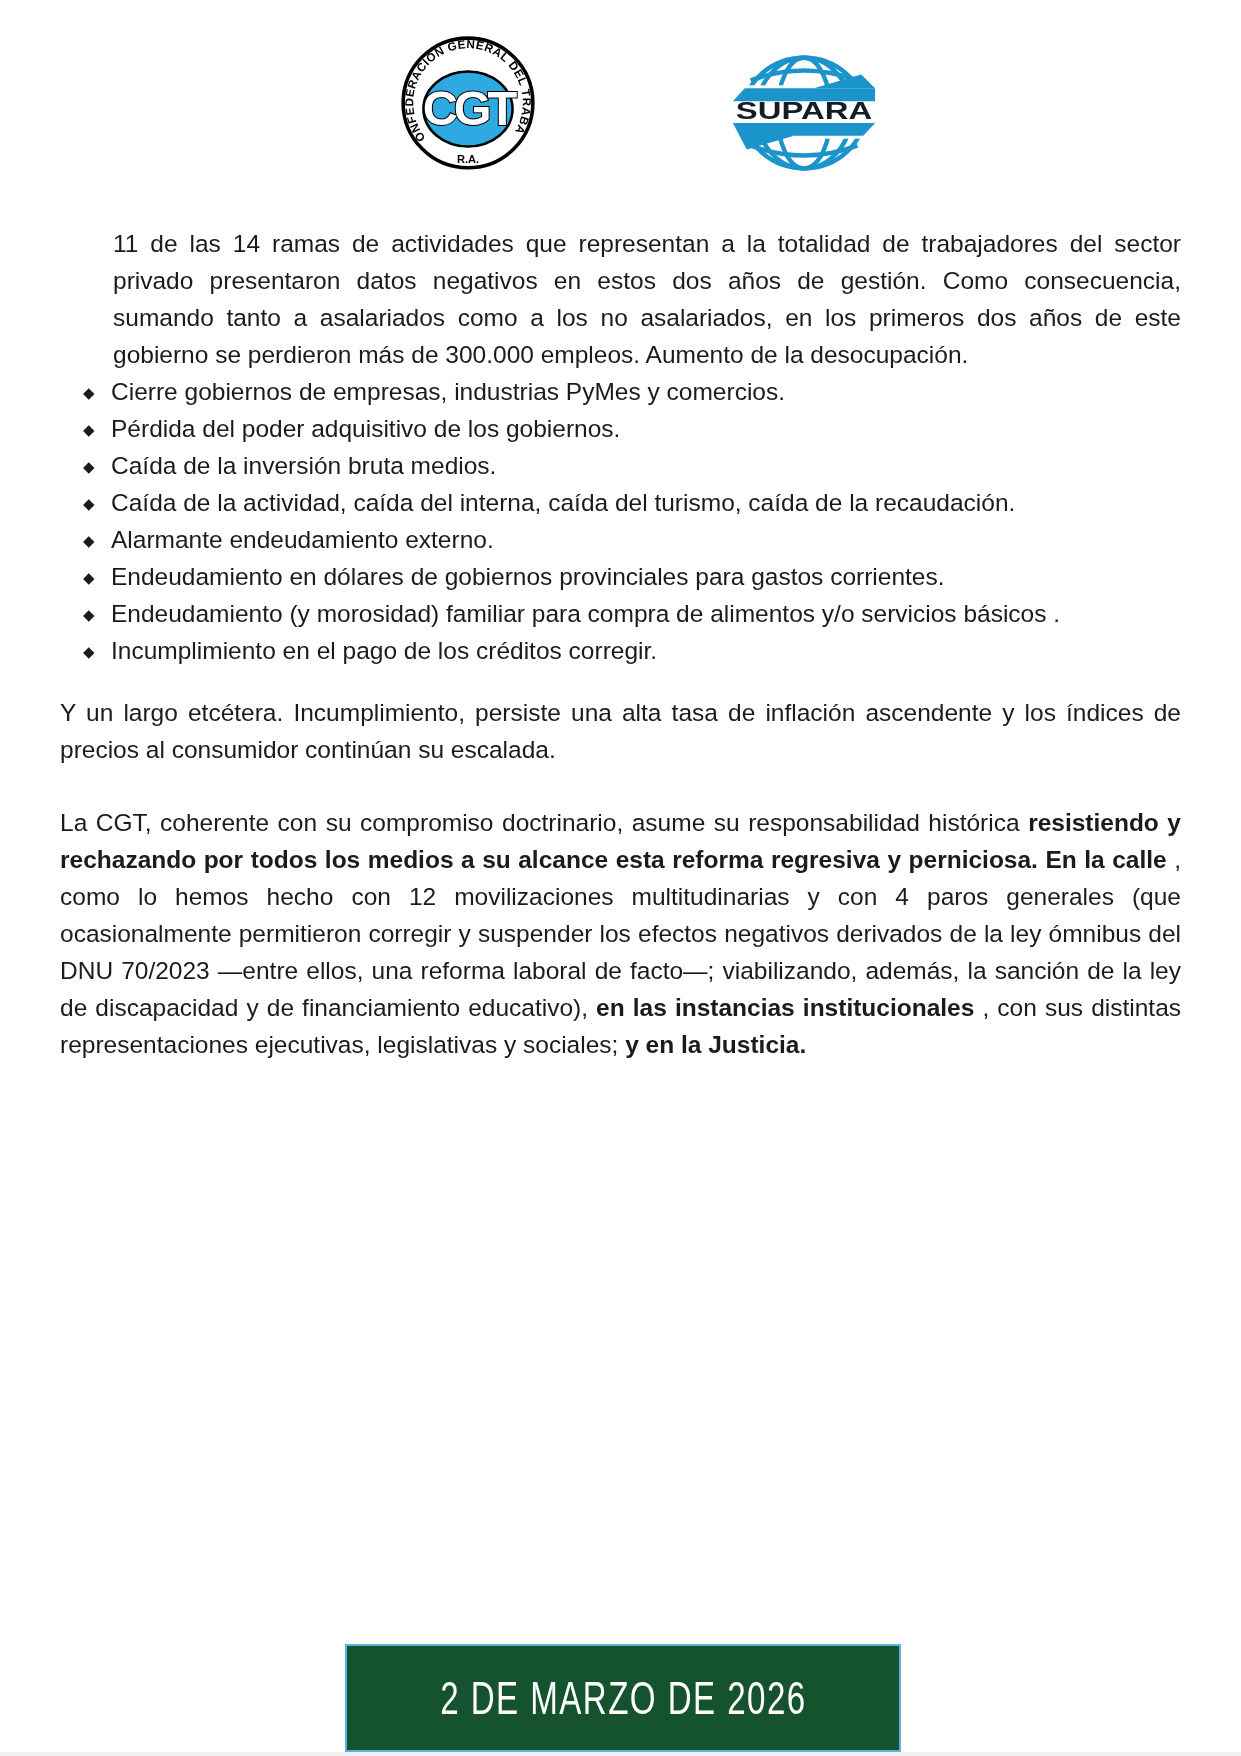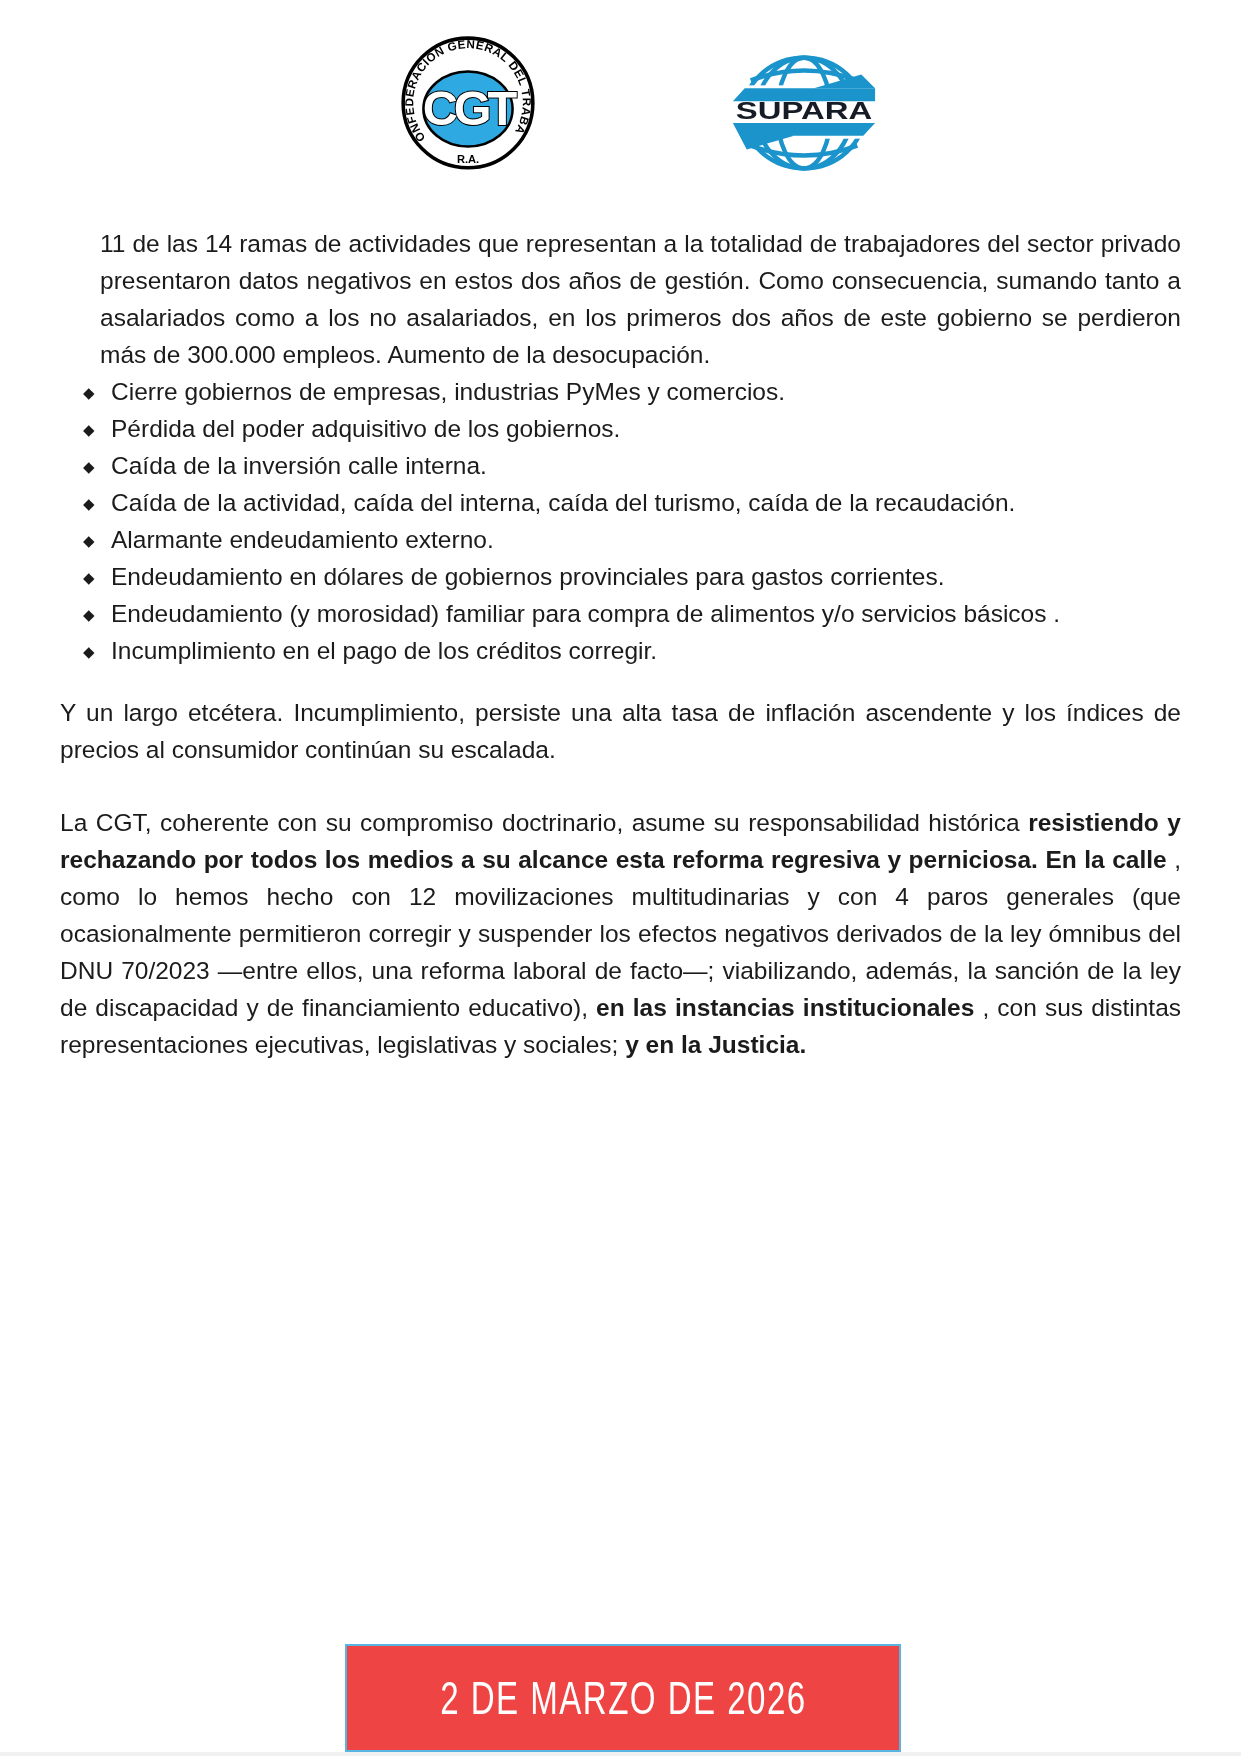--- a/index.html
+++ b/index.html
@@ -13,21 +13,21 @@
   }
   
   .logo-cgt{position:absolute;left:392px;top:32px;width:152px;height:146px;}
   .logo-supara{position:absolute;left:725px;top:52px;width:158px;height:122px;}
   
   .content{
     position:absolute;left:60px;top:225px;width:1121px;
     font-size:24.5px;line-height:37px;
   }
   .para{text-align:justify;margin:0;}
-  .para.indent{margin-left:40px;}
+  .para.indent{margin-left:53px;}
   .bullet-list{margin:0;padding:0;list-style:none;}
   .bullet-item{
     position:relative;
     margin:0 0 0 0;
     padding-left:51px;
     text-align:justify;
   }
   .bullet-item .bullet-glyph{
     position:absolute;left:23px;top:1px;
     font-size:15px;line-height:37px;
@@ -103,21 +103,21 @@
       <li class="bullet-item">
         <span class="bullet-glyph">◆</span>
         <span class="bullet-text">Cierre gobiernos de empresas, industrias PyMes y comercios.</span>
       </li>
     <li class="bullet-item">
         <span class="bullet-glyph">◆</span>
         <span class="bullet-text">Pérdida del poder adquisitivo de los gobiernos.</span>
       </li>
         <li class="bullet-item">
         <span class="bullet-glyph">◆</span>
-        <span class="bullet-text">Caída de la inversión calle interna.</span>
+        <span class="bullet-text">Caída de la inversión bruta medios.</span>
       </li>
         <li class="bullet-item">
         <span class="bullet-glyph">◆</span>
         <span class="bullet-text">Caída de la actividad, caída del interna, caída del turismo, caída de la recaudación.</span>
       </li>
         <li class="bullet-item">
         <span class="bullet-glyph">◆</span>
         <span class="bullet-text">Alarmante endeudamiento externo.</span>
       </li>
         <li class="bullet-item">
@@ -137,19 +137,19 @@
     <div class="spacer-sm"></div>
 
     <p class="para">Y un largo etcétera. Incumplimiento, persiste una alta tasa de inflación ascendente y los índices de precios al consumidor continúan su escalada.</p>
 
     <div class="spacer-md"></div>
 
     <p class="para"><span>La CGT, coherente con su compromiso doctrinario, asume su responsabilidad histórica </span><span class="b">resistiendo y rechazando por todos los medios a su alcance esta reforma regresiva y perniciosa. En la calle </span><span>, como lo hemos hecho con 12 movilizaciones multitudinarias y con 4 paros generales (que ocasionalmente permitieron corregir y suspender los efectos negativos derivados de la ley ómnibus del DNU 70/2023 —entre ellos, una reforma laboral de facto—; viabilizando, además, la sanción de la ley de discapacidad y de financiamiento educativo), </span><span class="b">en las instancias institucionales </span><span>, con sus distintas representaciones ejecutivas, legislativas y sociales; </span><span class="b">y en la Justicia.</span></p>
 
   </div>
 
-  <div class="date-box" style="background: #ef4444;">
+  <div class="date-box" style="background: #14532d;">
     <span class="date-text">2 DE MARZO DE 2026</span>
   </div>
 
   <div class="page-bottom-strip"></div>
 
 </div>
 
 </body></html>

